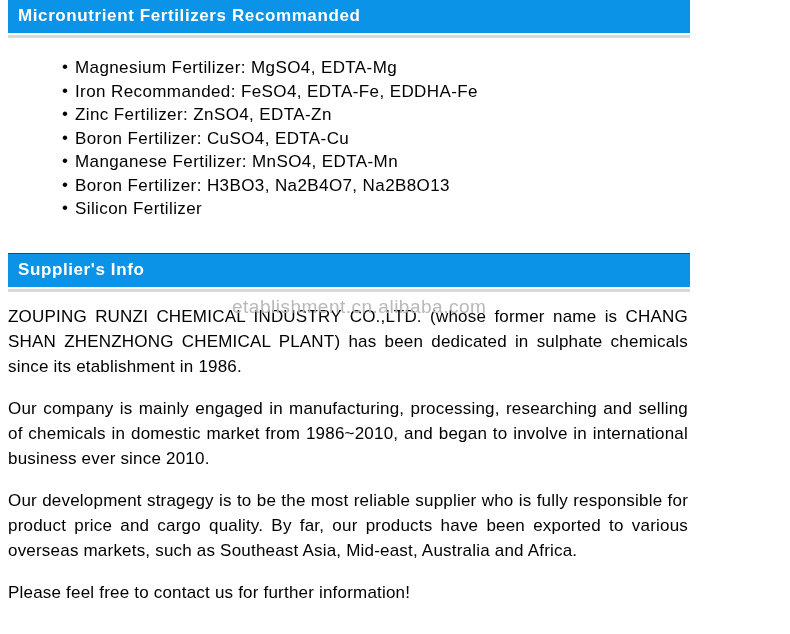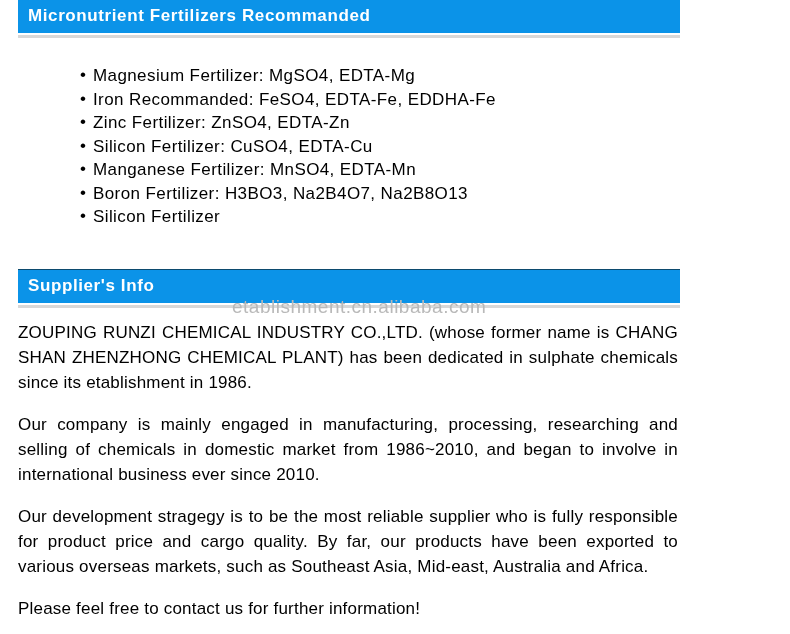--- a/index.html
+++ b/index.html
@@ -13,21 +13,21 @@
     font-family: "Liberation Sans", sans-serif;
     color: #000000;
     overflow: hidden;
     position: relative;
   }
   .page {
     position: relative;
     width: 698px;
     height: 634px;
     box-sizing: border-box;
-    padding: 0 18px;
+    padding: 0 8px;
   }
 
   
   .section-bar {
     background: #0b93e8;
     color: #ffffff;
     font-size: 17px;
     font-weight: bold;
     letter-spacing: 0.6px;
     padding: 6px 10px 7px 10px;
@@ -38,21 +38,21 @@
     border-top: 1px solid #0c4a6e;
     border-bottom: 3px solid #d8d8d8;
   }
   .bar-wrap-top {
     border-top: none;
   }
 
   
   .bullets {
     list-style: none;
-    margin: 12px;
+    margin: 4px;
     padding: 14px 0 18px 50px;
   }
   .bullets li {
     position: relative;
     font-size: 17px;
     line-height: 23.5px;
     letter-spacing: 0.4px;
     padding-left: 13px;
     white-space: nowrap;
   }
@@ -106,21 +106,21 @@
 <div class="page">
 
   <div class="bar-wrap bar-wrap-top">
     <div class="section-bar">Micronutrient Fertilizers Recommanded</div>
   </div>
 
   <ul class="bullets">
     <li>Magnesium Fertilizer: MgSO4, EDTA-Mg</li>
     <li>Iron Recommanded: FeSO4, EDTA-Fe, EDDHA-Fe</li>
     <li>Zinc Fertilizer: ZnSO4, EDTA-Zn</li>
-    <li>Silicon Fertilizer: CuSO4, EDTA-Cu</li>
+    <li>Boron Fertilizer: CuSO4, EDTA-Cu</li>
     <li>Manganese Fertilizer: MnSO4, EDTA-Mn</li>
     <li>Boron Fertilizer: H3BO3, Na2B4O7, Na2B8O13</li>
     <li>Silicon Fertilizer</li>
   </ul>
 
   <div class="spacer-after-bullets"></div>
 
   <div class="bar-wrap">
     <div class="section-bar">Supplier's Info</div>
   </div>

